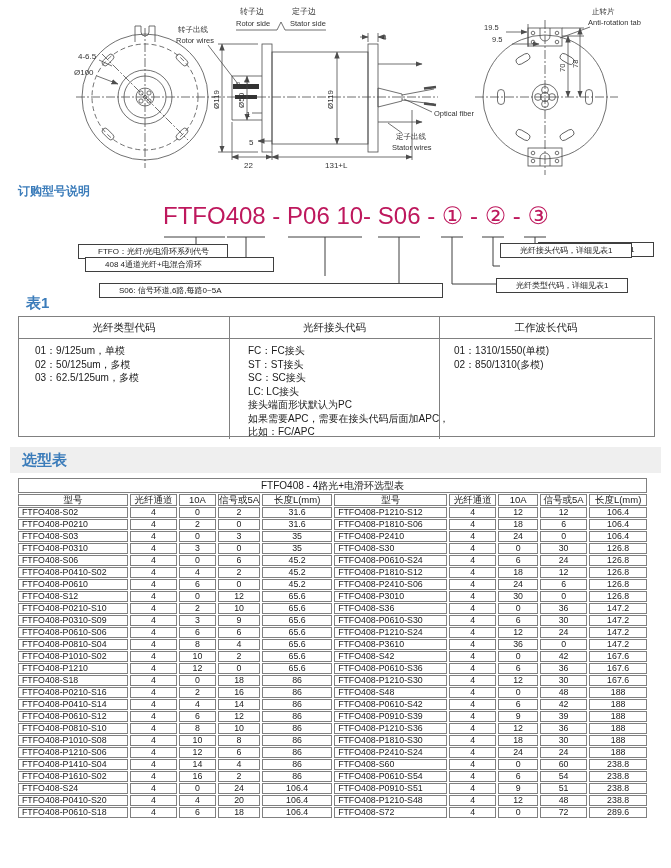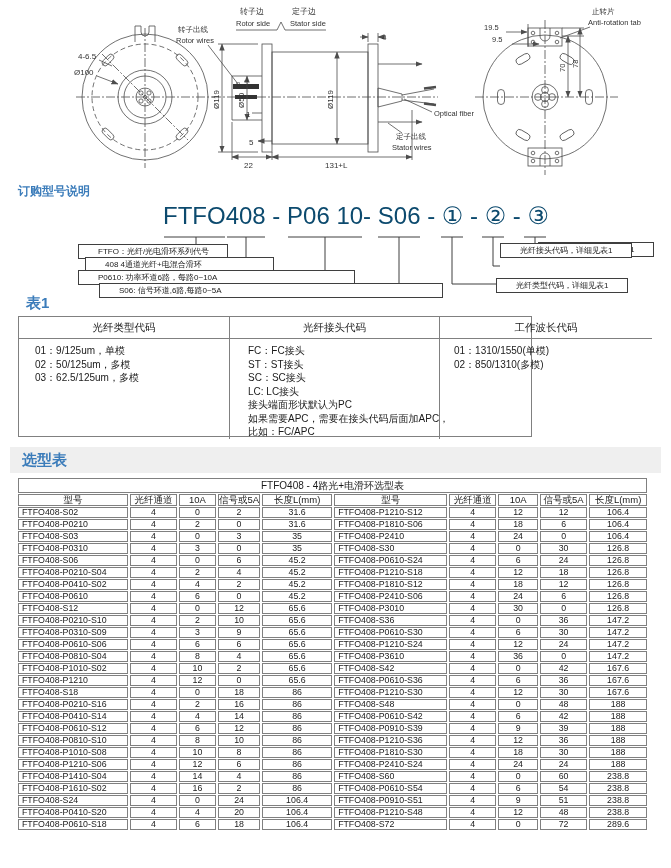--- a/index.html
+++ b/index.html
@@ -5,33 +5,33 @@
   html,body{margin:0;padding:0;background:#fff;}
   .page{position:relative;width:671px;height:868px;background:#fff;overflow:hidden;
         font-family:"Liberation Sans","DejaVu Sans",sans-serif;color:#1a1a1a;}
   svg text{font-family:"Liberation Sans","DejaVu Sans",sans-serif;fill:#333;}
   .h-blue{position:absolute;font-weight:bold;color:#3b7cba;white-space:nowrap;}
   #ordering-heading{left:18px;top:183px;font-size:12px;}
   #table1-heading{left:18px;top:294px;font-size:15px;margin-left:8px;}
   .selbar{position:absolute;left:10px;top:447px;width:651px;height:26px;background:#efefef;}
   .selbar .h-blue{position:absolute;left:12px;top:4px;font-size:15px;}
   
-  .model-row{position:absolute;left:163px;top:202px;font-size:24px;white-space:pre;color:#0c4a6e;z-index:3;}
+  .model-row{position:absolute;left:163px;top:202px;font-size:24px;white-space:pre;color:#be185d;z-index:3;}
   #order-lines{position:absolute;left:0;top:0;width:671px;height:310px;z-index:1;pointer-events:none;}
   .lblbox{position:absolute;border:1px solid #3f3f3f;background:#fff;font-size:8px;line-height:11px;
           padding:1px 19px;white-space:nowrap;z-index:2;}
   #mbox-1{left:78px;top:244px;width:110px;}
   #mbox-2{left:85px;top:257px;width:149px;}
   #mbox-3{left:78px;top:270px;width:237px;}
   #mbox-4{left:99px;top:283px;width:304px;}
   #mbox-r1{left:538px;top:242px;text-align:center;}
   #mbox-r2{left:500px;top:243px;}
   #mbox-r3{left:496px;top:278px;}
   
-  .t1{position:absolute;left:18px;top:316px;width:514px;height:121px;border:1px solid #808080;
+  .t1{position:absolute;left:18px;top:316px;width:637px;height:121px;border:1px solid #808080;
       box-sizing:border-box;display:grid;grid-template-columns:211px 210px 212px;grid-template-rows:22px 1fr;}
   .t1 .hd{border-bottom:1px solid #808080;font-size:10.5px;line-height:21px;text-align:center;}
   .t1 .c1,.t1 .c2{border-right:1px solid #808080;}
   .t1 .bd{font-size:10px;line-height:13.5px;padding-top:5px;}
   .t1 .bd div{white-space:nowrap;}
   .t1 .b1{padding-left:16px;}
   .t1 .b2{padding-left:18px;}
   .t1 .b3{padding-left:14px;}
   
   .sel{position:absolute;left:16px;top:477px;border-collapse:separate;border-spacing:2px 1px;table-layout:fixed;}
@@ -213,21 +213,20 @@
       <line x1="524" y1="237" x2="546" y2="237"></line>
         <line x1="535" y1="237" x2="535" y2="248"></line>
         <line x1="535" y1="248" x2="538" y2="248"></line>
     </g>
   </svg>
 
   <div class="model-row"><span>FTFO</span><span>408</span><span> - </span><span>P06 10</span><span>- </span><span>S06</span><span> - </span><span>①</span><span> - </span><span>②</span><span> - </span><span>③</span></div>
 
   <div id="mbox-1" class="lblbox">FTFO：光纤/光电滑环系列代号</div>
   <div id="mbox-2" class="lblbox">408 4通道光纤+电混合滑环</div>
-  <div id="mbox-3" class="lblbox">P0610: 功率环道6路，每路0~10A</div>
   <div id="mbox-4" class="lblbox">S06: 信号环道,6路,每路0~5A</div>
   <div id="mbox-r1" class="lblbox">波长代码，详细见表1</div>
   <div id="mbox-r2" class="lblbox">光纤接头代码，详细见表1</div>
   <div id="mbox-r3" class="lblbox">光纤类型代码，详细见表1</div>
 
   <div id="table1-heading" class="h-blue">表1</div>
 
   <div class="t1">
     <div class="hd c1">光纤类型代码</div>
     <div class="hd c2">光纤接头代码</div>
@@ -341,32 +340,20 @@
           <td>0</td>
           <td>6</td>
           <td>45.2</td>
           <td class="model">FTFO408-P0610-S24</td>
           <td>4</td>
           <td>6</td>
           <td>24</td>
           <td>126.8</td>
         </tr>
         <tr>
-          <td class="model">FTFO408-P0210-S04</td>
-          <td>4</td>
-          <td>2</td>
-          <td>4</td>
-          <td>45.2</td>
-          <td class="model">FTFO408-P1210-S18</td>
-          <td>4</td>
-          <td>12</td>
-          <td>18</td>
-          <td>126.8</td>
-        </tr>
-        <tr>
           <td class="model">FTFO408-P0410-S02</td>
           <td>4</td>
           <td>4</td>
           <td>2</td>
           <td>45.2</td>
           <td class="model">FTFO408-P1810-S12</td>
           <td>4</td>
           <td>18</td>
           <td>12</td>
           <td>126.8</td>

